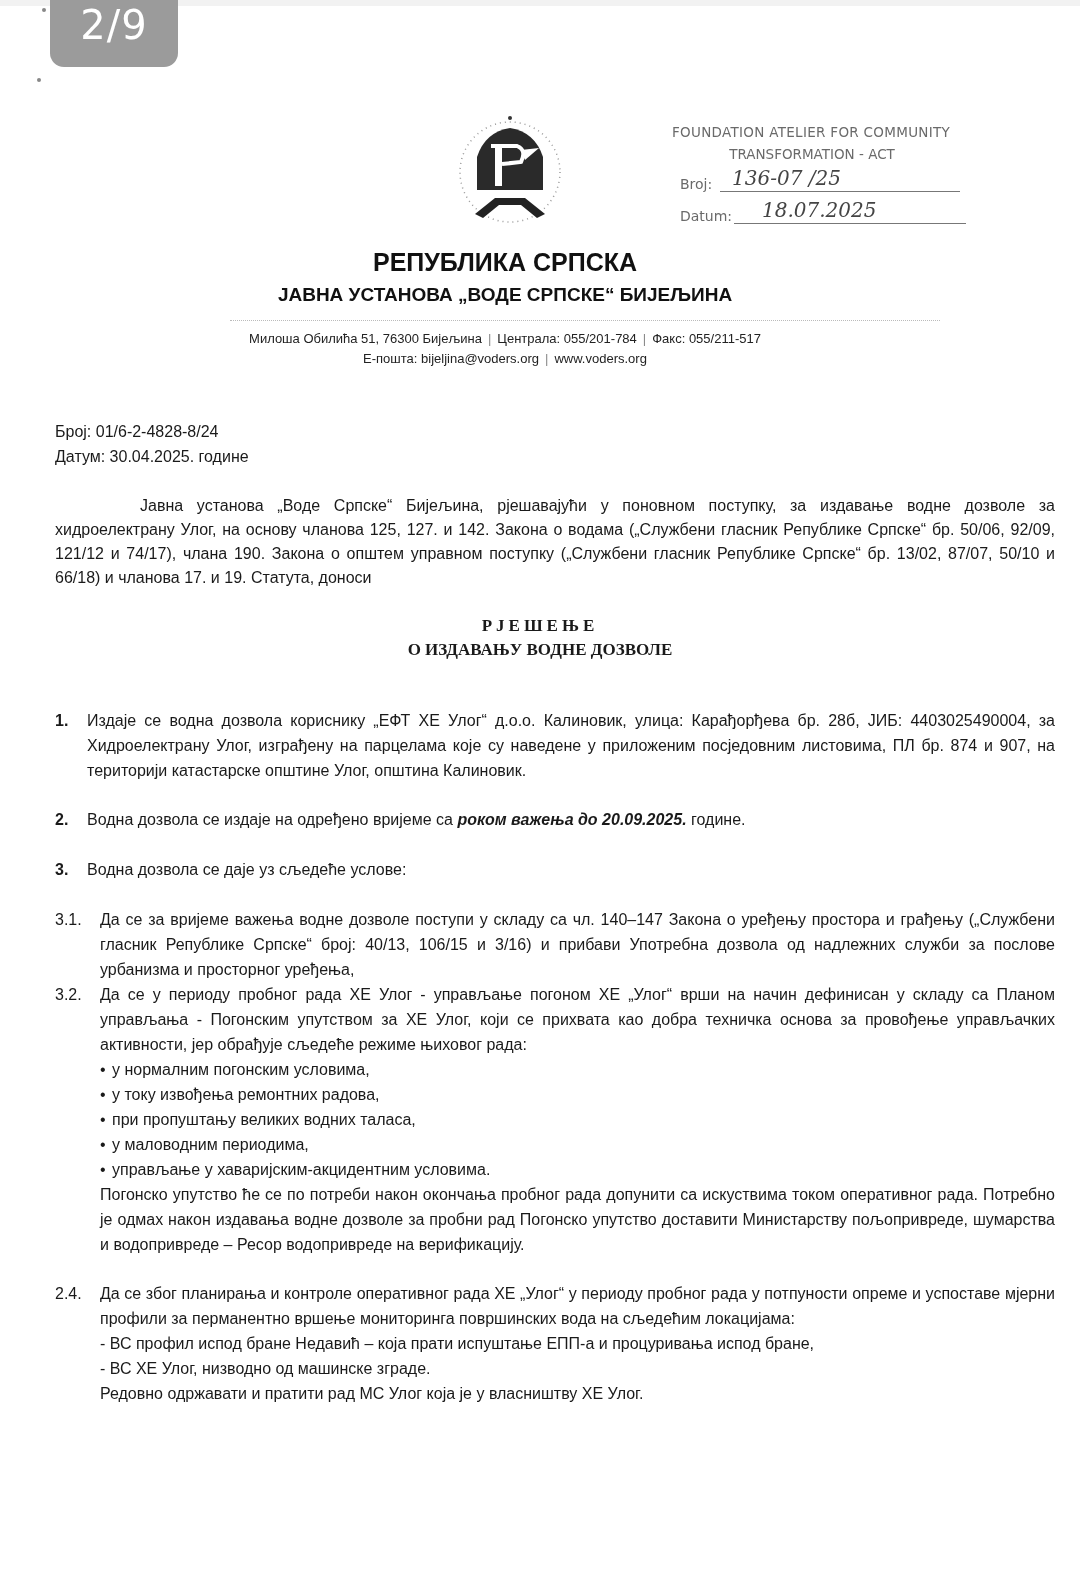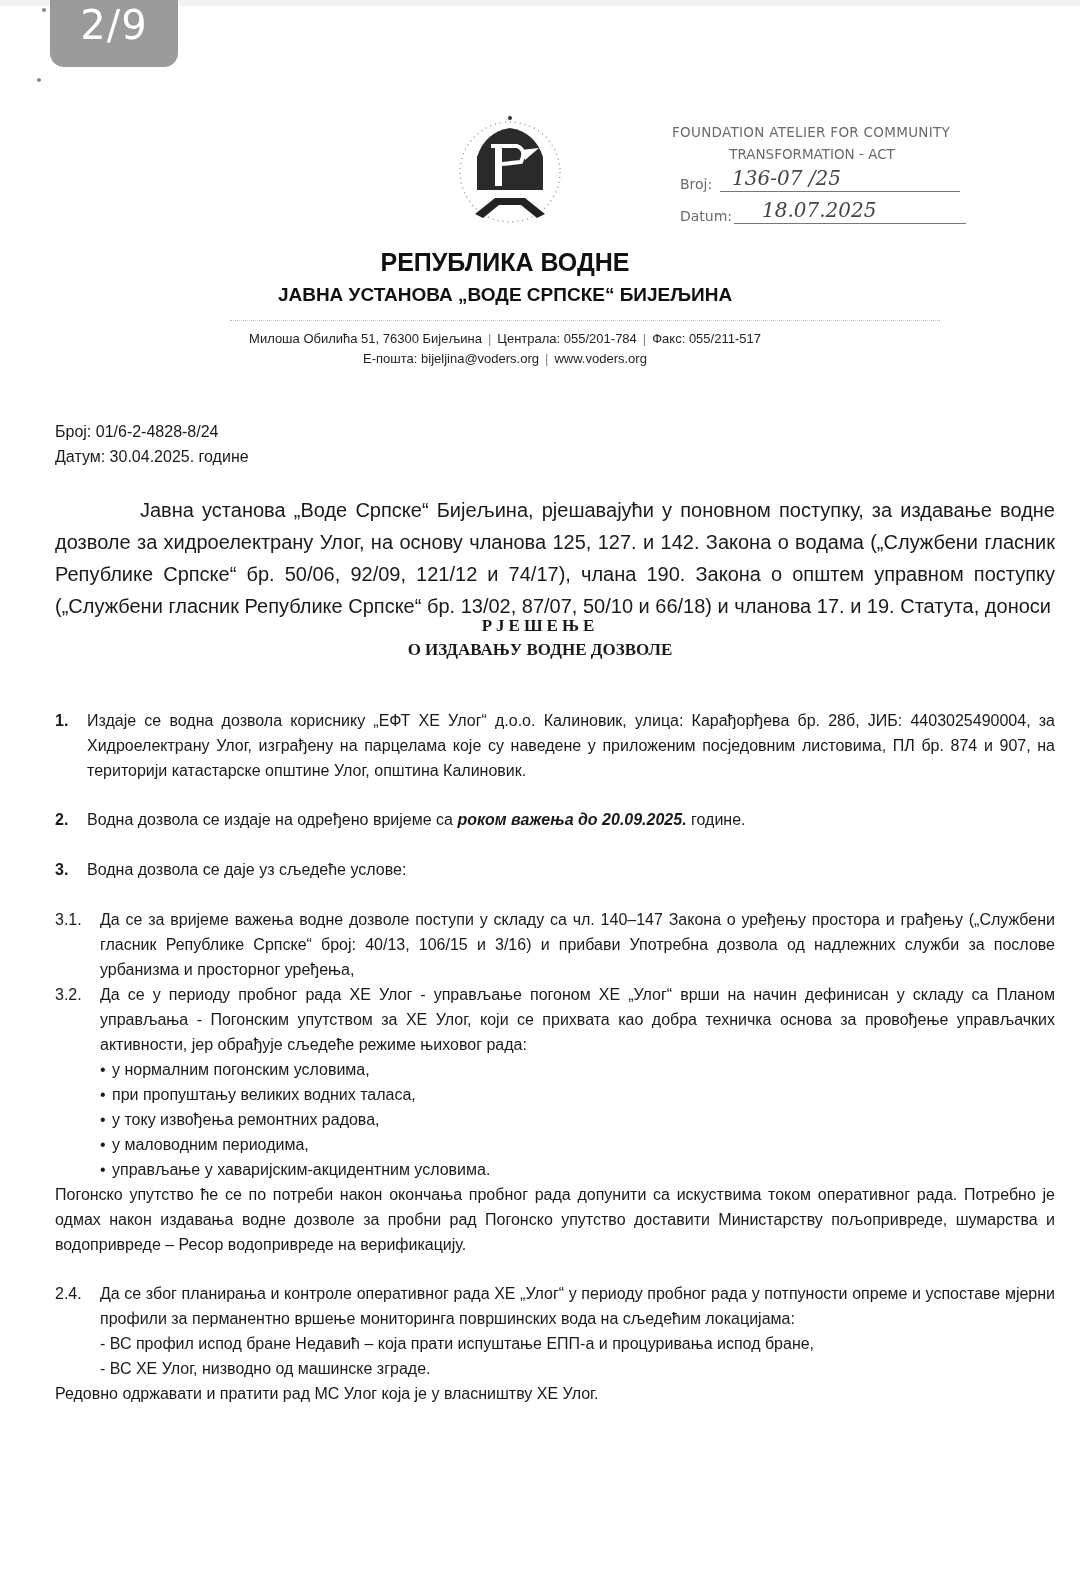--- a/index.html
+++ b/index.html
@@ -15,33 +15,33 @@
   .stamp .lbl { position:absolute; left:8px; bottom:2px; font-size:14px; }
   .stamp .line { position:absolute; bottom:2px; border-bottom:1px solid #777; }
   .stamp .hand { position:absolute; bottom:4px; font-family:"DejaVu Serif", serif; font-style:italic; font-size:20px; color:#444; }
   .hdr-title { position:absolute; left:0; width:1010px; top:248px; text-align:center; font-weight:bold; font-size:25px; color:#111; }
   .hdr-sub { position:absolute; left:0; width:1010px; top:284px; text-align:center; font-weight:bold; font-size:19px; color:#111; }
   .hdr-dots { position:absolute; left:230px; top:320px; width:710px; border-top:1px dotted #bbb; }
   .hdr-contact { position:absolute; left:0; width:1010px; top:331px; text-align:center; font-size:13px; color:#222; }
   .hdr-contact2 { position:absolute; left:0; width:1010px; top:351px; text-align:center; font-size:13px; color:#222; }
   .sep { color:#888; margin:0 6px; }
   .meta { position:absolute; left:55px; top:419px; font-size:16px; line-height:25px; }
-  .body-text { position:absolute; font-size:20px; line-height:32px; text-align:justify; }
+  .body-text { position:absolute; font-size:16px; line-height:24px; text-align:justify; }
   .intro { left:55px; top:494px; width:1000px; text-indent:85px; }
   .dec-title { position:absolute; left:0; width:1080px; top:616px; text-align:center; font-family:"Liberation Serif", serif; font-weight:bold; font-size:17px; letter-spacing:4px; }
   .dec-sub { position:absolute; left:0; width:1080px; top:640px; text-align:center; font-family:"Liberation Serif", serif; font-weight:bold; font-size:17px; }
   .item { position:absolute; left:55px; width:1000px; font-size:16px; line-height:25px; }
   .item .num { position:absolute; left:0; top:0; font-weight:bold; width:35px; }
   .item .num.thin { font-weight:normal; }
   .item .txt { margin-left:32px; text-align:justify; }
   .item .txt.w { margin-left:45px; }
   .bullets { list-style:none; margin:0; padding:0 0 0 45px; }
   .bullets li { position:relative; padding-left:12px; }
   .bullets li::before { content:"\2022"; position:absolute; left:0; }
-  .after { text-align:justify; }
+  .after { margin-left:45px; text-align:justify; }
   .dash-list { margin-left:45px; }
   b.bi { font-weight:bold; font-style:italic; }
 </style>
 </head>
 <body>
 
 <div class="topbar"></div>
 <div class="page-badge">2/9</div>
 <div class="speck" style="left:42px;top:8px;"></div>
 <div class="speck" style="left:37px;top:78px;"></div>
@@ -64,21 +64,21 @@
     <span class="line" style="left:48px;width:240px;"></span>
     <span class="hand" style="left:60px;">136-07 /25</span>
   </div>
   <div class="row">
     <span class="lbl">Datum:</span>
     <span class="line" style="left:62px;width:232px;"></span>
     <span class="hand" style="left:90px;">18.07.2025</span>
   </div>
 </div>
 
-<div class="hdr-title">РЕПУБЛИКА ВОДНЕ</div>
+<div class="hdr-title">РЕПУБЛИКА СРПСКА</div>
 <div class="hdr-sub">ЈАВНА УСТАНОВА „ВОДЕ СРПСКЕ“ БИЈЕЉИНА</div>
 <div class="hdr-dots"></div>
 <div class="hdr-contact">
   <span>Милоша Обилића 51, 76300 Бијељина</span><span class="sep">|</span><span>Централа: 055/201-784</span><span class="sep">|</span><span>Факс: 055/211-517</span>
 </div>
 <div class="hdr-contact2">
   <span>Е-пошта: bijeljina@voders.org</span><span class="sep">|</span><span>www.voders.org</span>
 </div>
 
 <div class="meta">
@@ -109,22 +109,22 @@
 <div class="item" style="top:907px;">
   <span class="num thin">3.1.</span>
   <div class="txt w">Да се за вријеме важења водне дозволе поступи у складу са чл. 140–147 Закона о уређењу простора и грађењу („Службени гласник Републике Српске“ број: 40/13, 106/15 и 3/16) и прибави Употребна дозвола од надлежних служби за послове урбанизма и просторног уређења,</div>
 </div>
 
 <div class="item" style="top:982px;">
   <span class="num thin">3.2.</span>
   <div class="txt w">Да се у периоду пробног рада ХЕ Улог - управљање погоном ХЕ „Улог“ врши на начин дефинисан у складу са Планом управљања - Погонским упутством за ХЕ Улог, који се прихвата као добра техничка основа за провођење управљачких активности, јер обрађује сљедеће режиме њиховог рада:</div>
   <ul class="bullets">
     <li>у нормалним погонским условима,</li>
+    <li>у току извођења ремонтних радова,</li>
     <li>при пропуштању великих водних таласа,</li>
-    <li>у току извођења ремонтних радова,</li>
     <li>у маловодним периодима,</li>
     <li>управљање у хаваријским-акцидентним условима.</li>
   </ul>
   <div class="after">Погонско упутство ће се по потреби након окончања пробног рада допунити са искуствима током оперативног рада. Потребно је одмах након издавања водне дозволе за пробни рад Погонско упутство доставити Министарству пољопривреде, шумарства и водопривреде – Ресор водопривреде на верификацију.</div>
 </div>
 
 <div class="item" style="top:1281px;">
   <span class="num thin">2.4.</span>
   <div class="txt w">Да се због планирања и контроле оперативног рада ХЕ „Улог“ у периоду пробног рада у потпуности опреме и успоставе мјерни профили за перманентно вршење мониторинга површинских вода на сљедећим локацијама:</div>
   <div class="dash-list">

